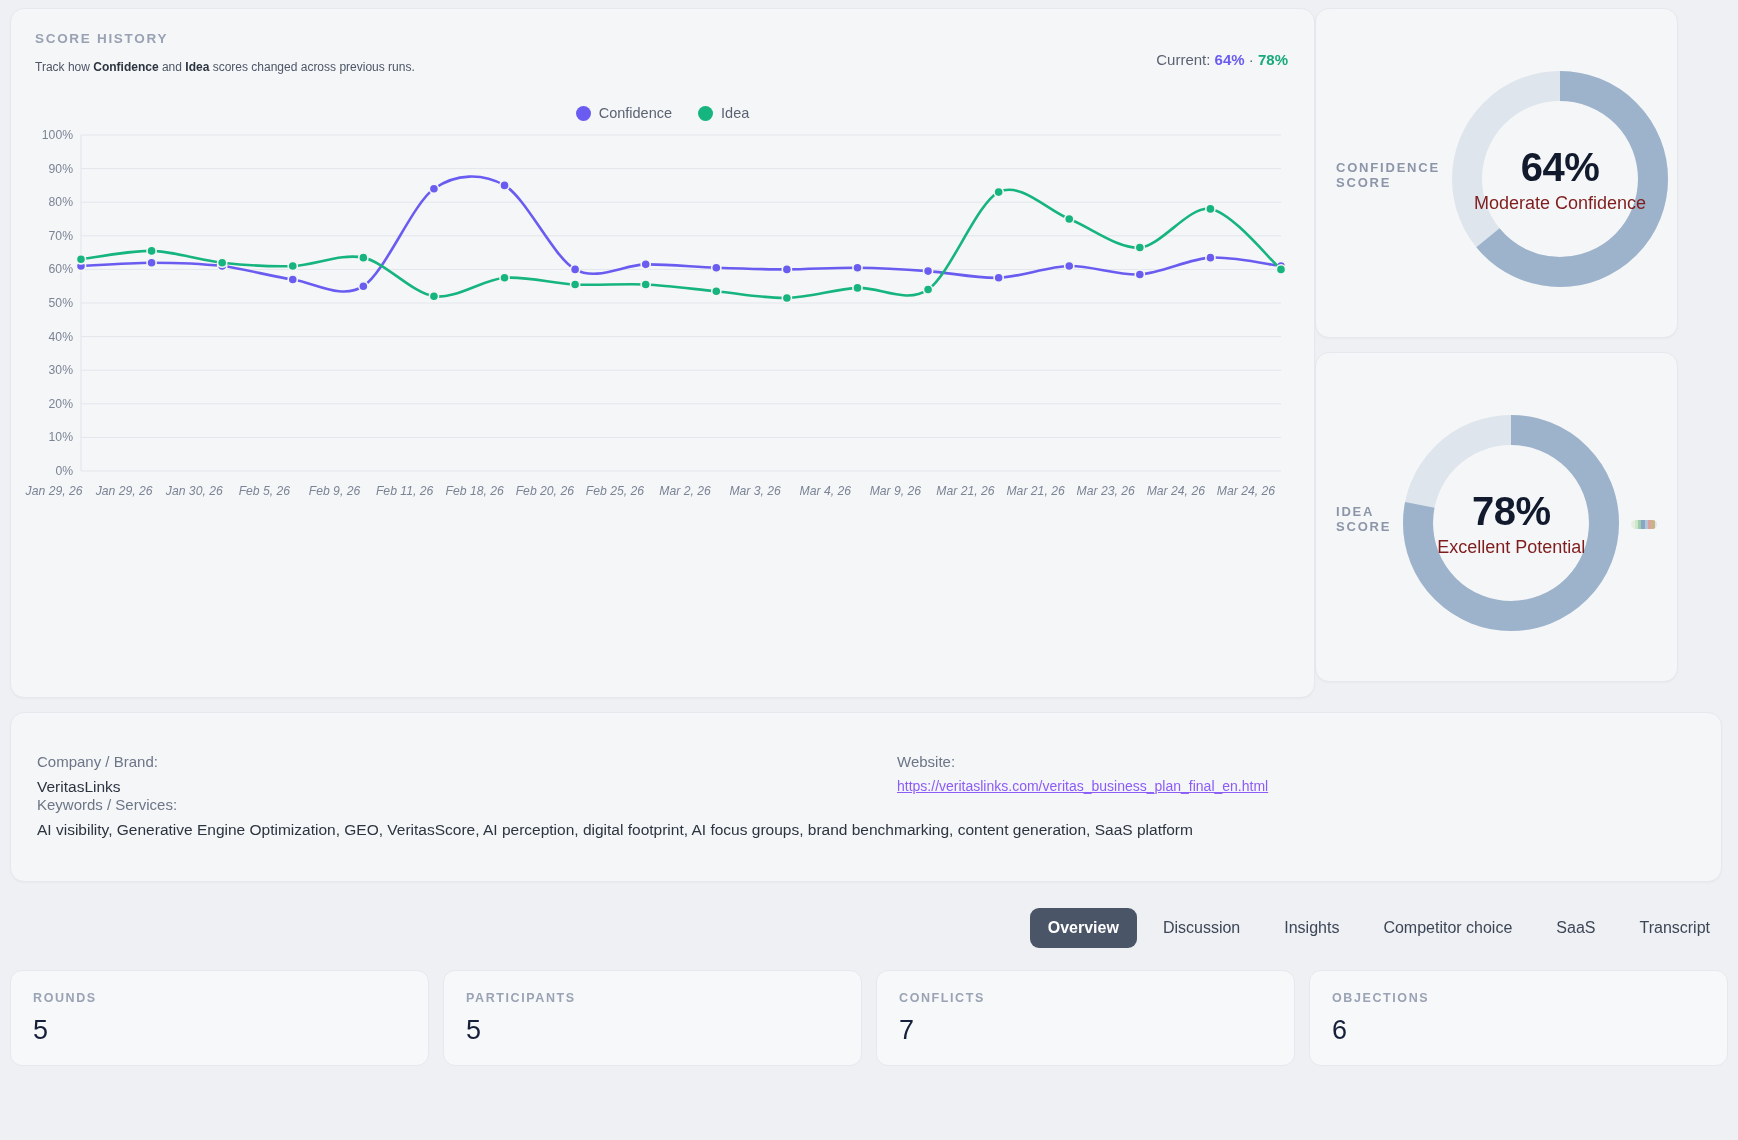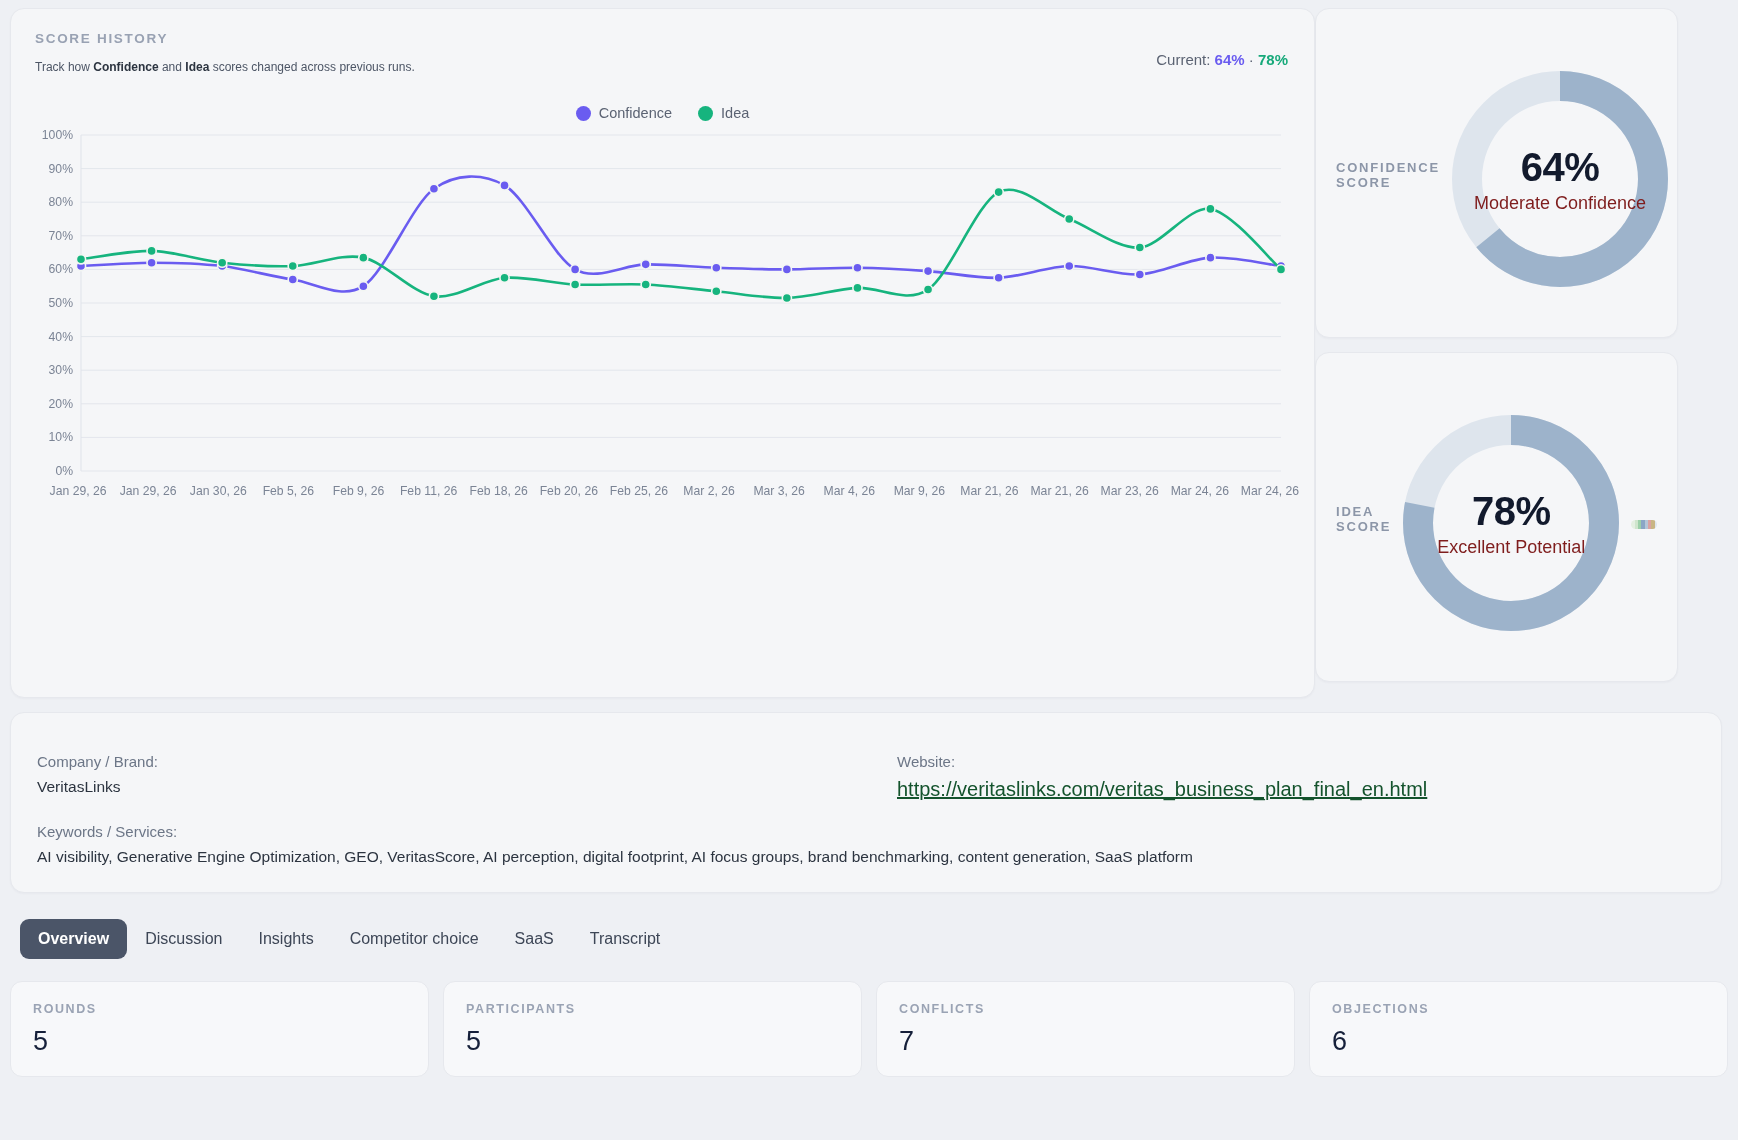--- a/index.html
+++ b/index.html
@@ -46,22 +46,22 @@
   .legend-item { display: flex; align-items: center; gap: 8px; font-size: 14.5px; color: #5b6373; }
   .dot { width: 15px; height: 15px; border-radius: 50%; display: inline-block; }
   .dot.cf { background: #6a5cf0; }
   .dot.id { background: #16b47e; }
 
   
   .chart-wrap { position: absolute; left: 24px; top: 118px; width: 1262px; height: 370px; text-align: right; }
   .chart-svg { display: block; }
 
   .xlabels {
-    position: absolute; left: 32px; top: 475px; width: 1262px;
-    display: flex; height: 20px;
+    position: absolute; left: 8px; top: 475px; width: 1262px;
+    display: flex; height: 20px; font-style: italic;
   }
   .xlab { flex: 1 1 0; text-align: center; font-size: 12.2px; color: #7b8495; white-space: nowrap; }
 
   .ylab { font-size: 12.2px; fill: #7b8495; }
 
   
   .right-col { display: flex; flex-direction: column; gap: 14px; }
   .donut-card {
     width: 363px; height: 330px; padding: 20px 20px 16px 20px;
     display: flex; flex-direction: row; align-items: center;
@@ -83,26 +83,26 @@
   
   .company-card {
     margin-top: 14px; width: 1712px; min-height: 170px;
     padding: 22px 26px 26px 26px;
   }
   .company-grid { display: flex; margin-top: 18px; }
   .col-left { width: 860px; }
   .col-right { flex: 1; }
   .flabel { font-size: 15px; color: #6c7687; }
   .fvalue { font-size: 15.5px; color: #2c3440; margin-top: 8px; }
-  .link { font-size: 20px; color: #14532d; text-decoration: underline; margin-top: 8px; display: inline-block; cursor: pointer; }
-  .kw-block { margin-top: 22px; }
+  .link { font-size: 14px; color: #8b5cf6; text-decoration: underline; margin-top: 8px; display: inline-block; cursor: pointer; }
+  .kw-block { }
   .kw-value { font-size: 15.5px; color: #2c3440; margin-top: 8px; }
 
   
-  .tabs { margin-top: 26px; display: flex; align-items: center; gap: 0; padding-left: 10px; }
+  .tabs { margin-top: 26px; display: flex; align-items: center; gap: 8px; padding-left: 10px; justify-content: flex-end; }
   .tab {
     font-size: 16px; color: #3d4656; padding: 11px 18px; border-radius: 9px;
     cursor: pointer; white-space: nowrap;
   }
   .tab.active { background: #4b5568; color: #ffffff; font-weight: 600; }
 
   
   .stats { margin-top: 22px; display: flex; gap: 14px; }
   .stat-card {
     flex: 1 1 0; height: 96px; padding: 20px 22px;

